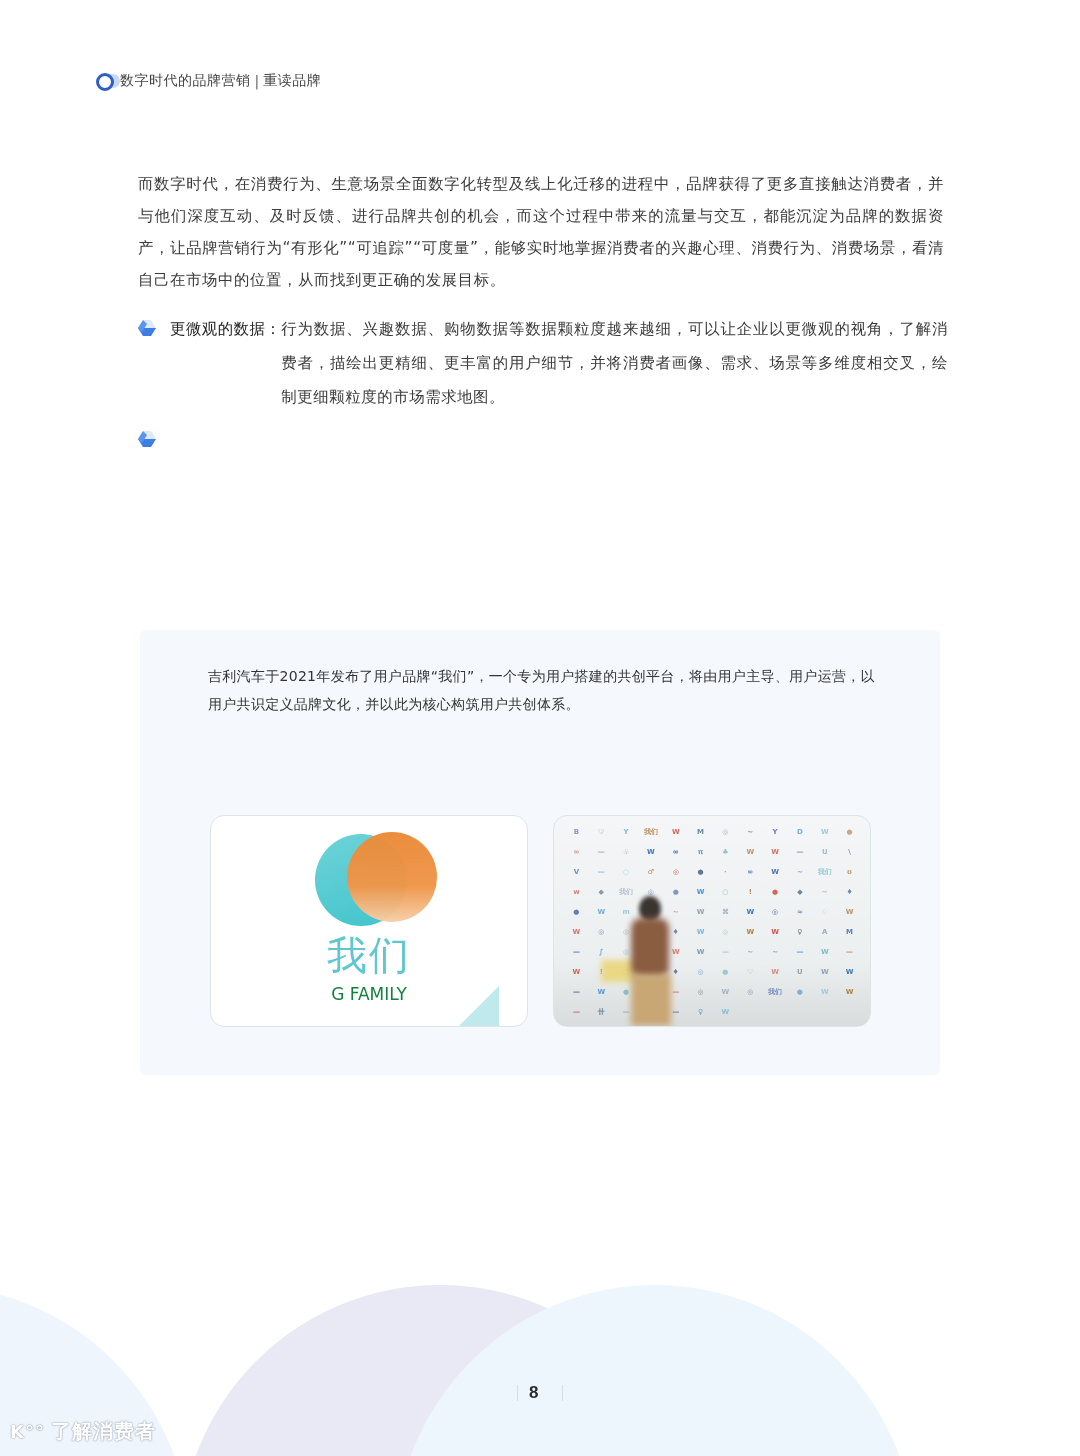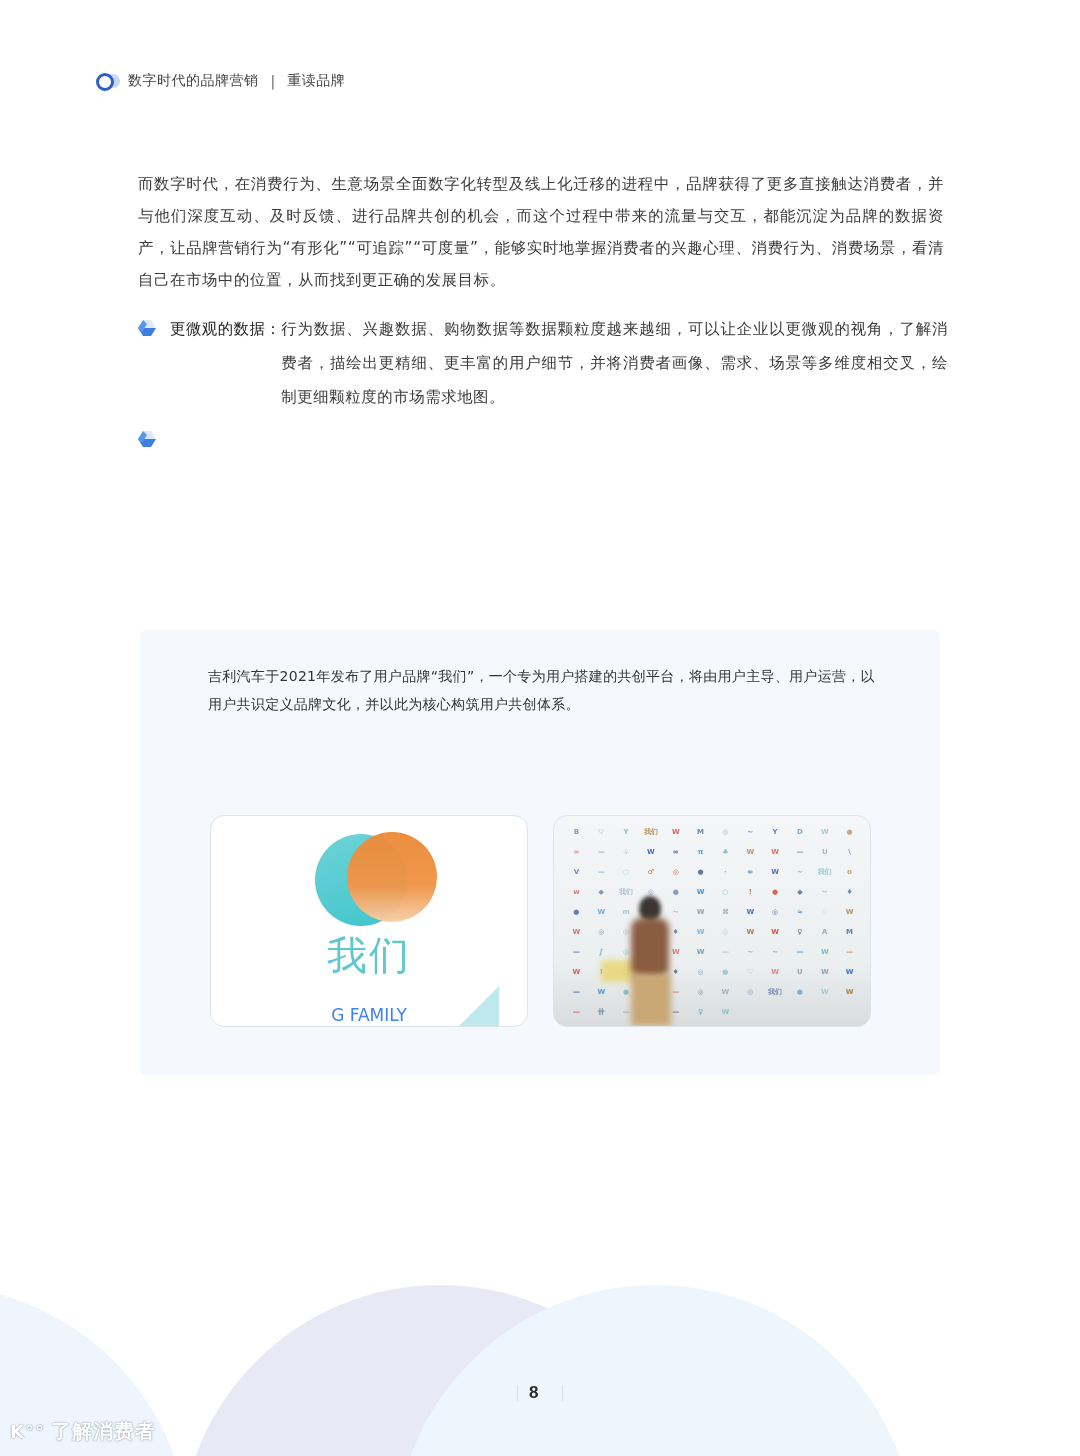--- a/index.html
+++ b/index.html
@@ -8,21 +8,21 @@
     background: #ffffff;
     font-family: "DejaVu Sans", "Liberation Sans", sans-serif;
     color: #3a3a3a;
   }
   
   .bg-circle { position: absolute; border-radius: 50%; }
   .bg-c1 { left: -330px; top: 1285px; width: 520px; height: 520px; background: #eef5fc; }
   .bg-c2 { left: 180px; top: 1285px; width: 520px; height: 520px; background: #e8e9f5; }
   .bg-c3 { left: 395px; top: 1285px; width: 520px; height: 520px; background: #eef6fd; clip-path: inset(0 0 0 0); }
 
-  .header { position: absolute; left: 96px; top: 72px; display: flex; align-items: center; gap: 8px; }
+  .header { position: absolute; left: 96px; top: 72px; display: flex; align-items: center; gap: 0; }
   .header-icon { position: relative; width: 24px; height: 16px; }
   .header-icon .pill { position:absolute; left:4px; top:1px; width:20px; height:14px; border-radius:7px; background:#c9d8f2; }
   .header-icon .ring { position:absolute; left:0; top:0; width:12px; height:12px; border-radius:50%; border:3px solid #2d5fc6; background:#fff; }
   .header-text { font-size: 14px; color: #444; letter-spacing: 0.5px; }
   .header-sep { font-size: 14px; color:#666; margin: 0 4px; }
 
   .intro {
     position: absolute; left: 138px; top: 168px; width: 806px;
     font-size: 15.4px; line-height: 32px; color: #3b3b3b; letter-spacing: 0.6px;
     text-align: justify;
@@ -42,21 +42,21 @@
   .case-text { position: absolute; left: 68px; top: 32px; width: 672px; font-size: 14px; line-height: 28px; color: #333; letter-spacing: 0.3px; }
   .case-text p { margin: 0 0 12px 0; }
   .case-img { position: absolute; top: 185px; width: 316px; height: 210px; border-radius: 14px; overflow: hidden; border: 1px solid #dde4ea; }
   .img-left { left: 70px; background: #fff; }
   .img-right { left: 413px; background: linear-gradient(180deg,#f4f6f7 0%,#eceff0 70%,#d9dcdc 100%); }
 
   .logo-circles { position: absolute; left: 104px; top: 18px; width: 125px; height: 95px; }
   .logo-teal { position:absolute; left:0; top:0; width: 92px; height: 92px; border-radius:50%; background: linear-gradient(160deg,#6fd3d8,#40c4cc); }
   .logo-orange { position:absolute; left:32px; top:-2px; width: 90px; height: 90px; border-radius:50%; background: linear-gradient(180deg,#ea8a38 0%,#ef9548 60%,#f6cfa8 100%); opacity: 0.97; }
   .logo-wordmark { position:absolute; left:0; width:100%; top:112px; text-align:center; color:#5fc7cd; font-size: 40px; letter-spacing: 2px; font-weight: 300; }
-  .logo-sub { position:absolute; left:0; width:100%; top:168px; text-align:center; color:#3b82f6; font-size: 17px; letter-spacing: 0px; margin-top: 21px; }
+  .logo-sub { position:absolute; left:0; width:100%; top:168px; text-align:center; color:#15803d; font-size: 17px; letter-spacing: 0px; }
   .logo-corner { position:absolute; right: 28px; bottom: 0; width: 0; height: 0; border-left: 40px solid transparent; border-bottom: 40px solid #bfe9ec; }
 
   .logo-grid { position:absolute; left:10px; top:6px; right:8px; bottom:4px; display:grid; grid-template-columns: repeat(12, 1fr); grid-template-rows: repeat(10, 1fr); align-items:center; justify-items:center; }
   .logo-grid span { font-size: 7px; font-weight: bold; }
   .walker { position:absolute; left: 55px; top: 80px; width: 70px; height: 130px; }
   .walker .head { position:absolute; left: 30px; top: 0; width: 22px; height: 26px; border-radius: 50%; background: #3a3431; filter: blur(2px); }
   .walker .torso { position:absolute; left: 22px; top: 22px; width: 38px; height: 60px; border-radius: 10px; background: #8a5c40; filter: blur(3px); }
   .walker .legs { position:absolute; left: 22px; top: 78px; width: 40px; height: 52px; background: #c8a775; filter: blur(3px); }
   .walker .paper { position:absolute; left: -8px; top: 64px; width: 36px; height: 22px; background: #e9d36a; filter: blur(3px); opacity:0.8; }
 

